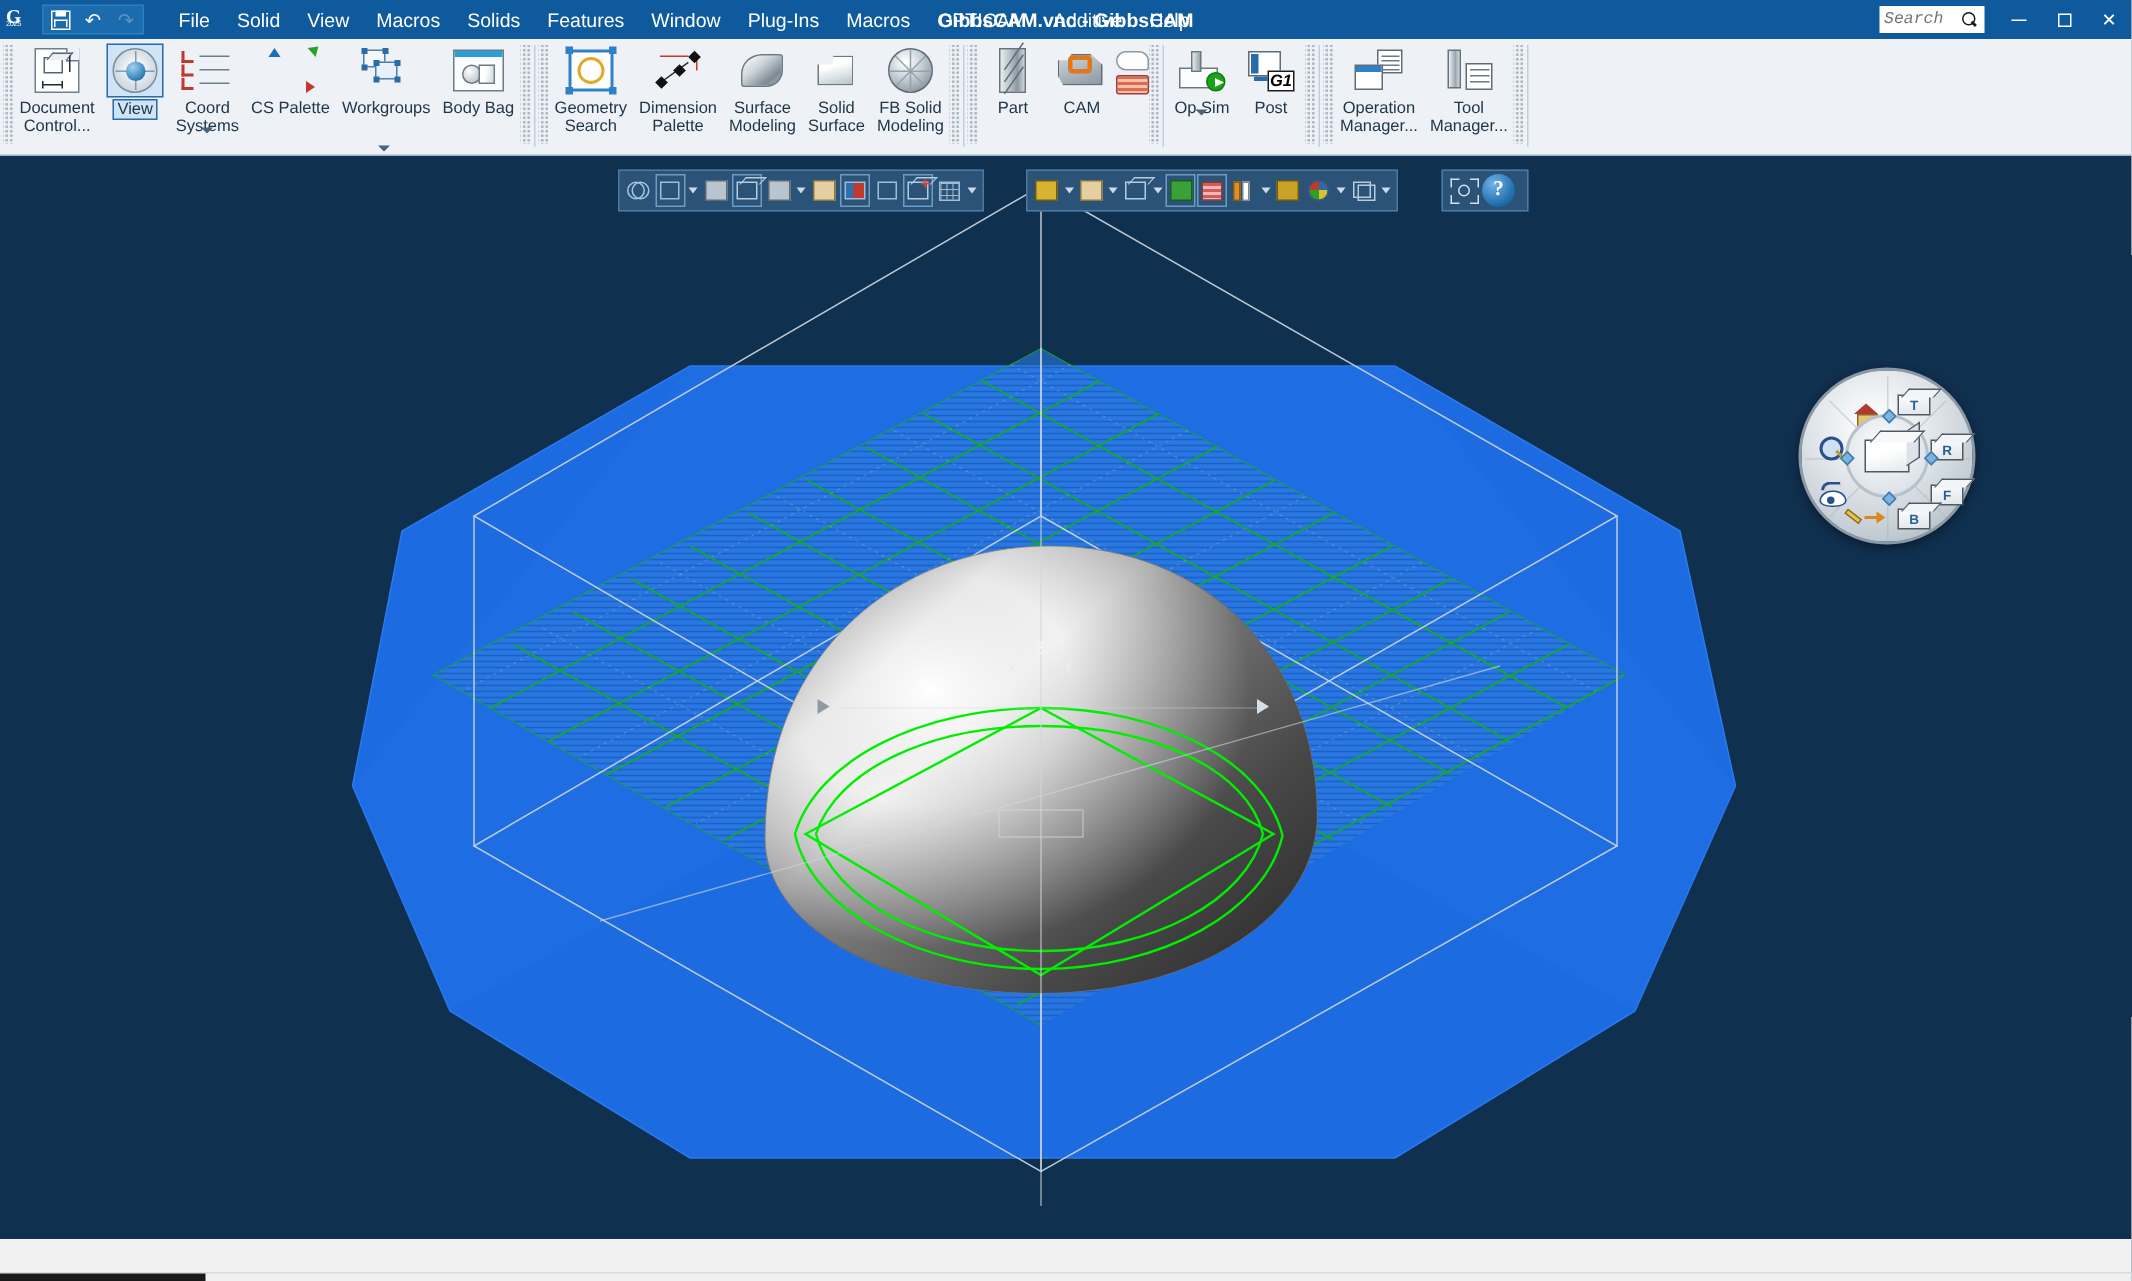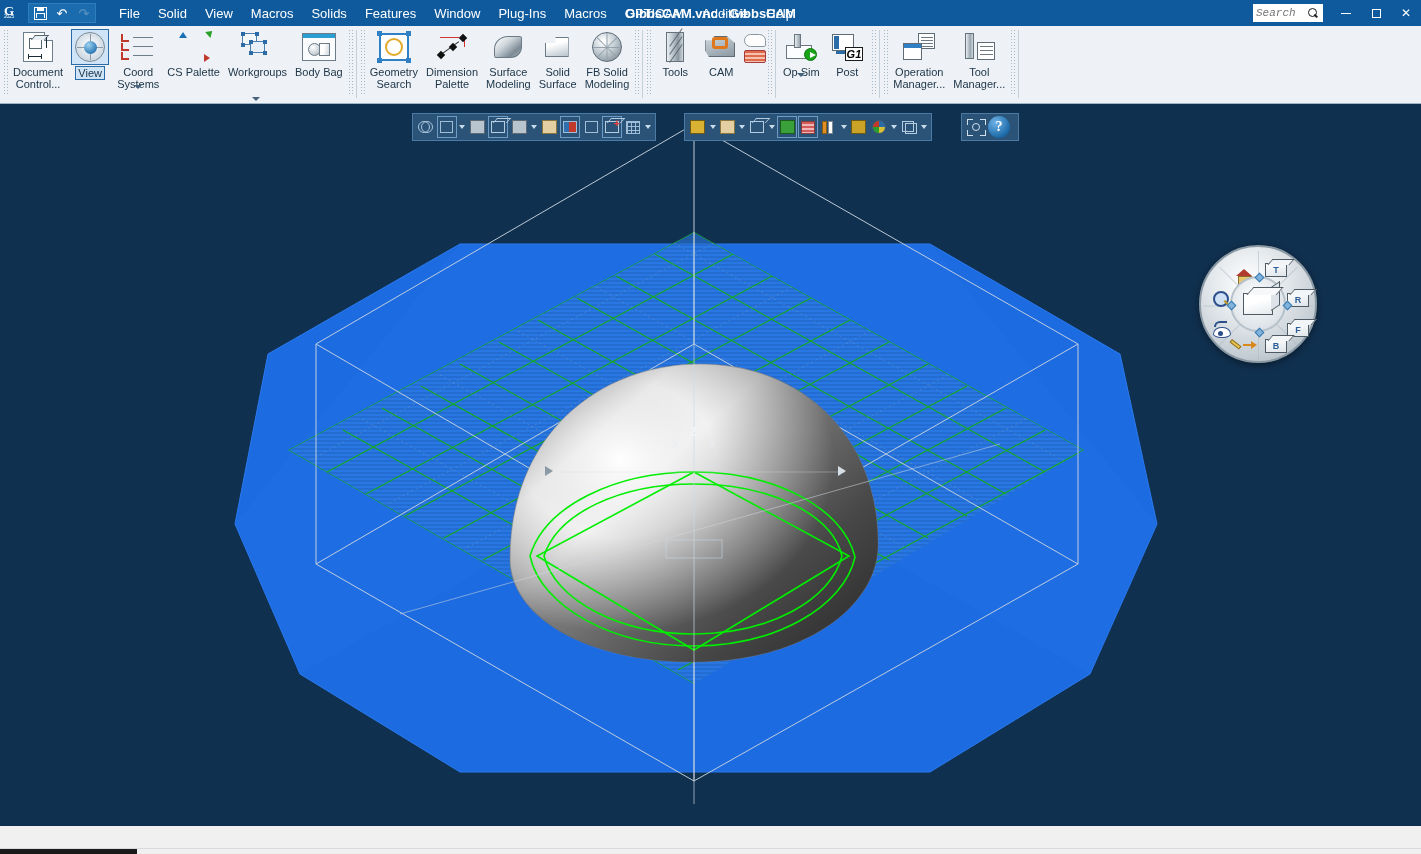--- a/index.html
+++ b/index.html
@@ -723,21 +723,21 @@
       <div class="grip"></div>
 
       <div class="rib-btn">
         <div class="icon-wrap">
           <span class="ic-tool">
             <i class="fl" style="top:4px"></i>
               <i class="fl" style="top:12px"></i>
               <i class="fl" style="top:20px"></i>
           </span>
         </div>
-        <div class="rib-label">Tools</div>
+        <div class="rib-label">Part</div>
       </div>
 
       <div class="rib-btn">
         <div class="icon-wrap">
           <span class="ic-cam">
             <i class="body"></i>
               <i class="or"></i>
           </span>
         </div>
         <div class="rib-label">CAM</div>

